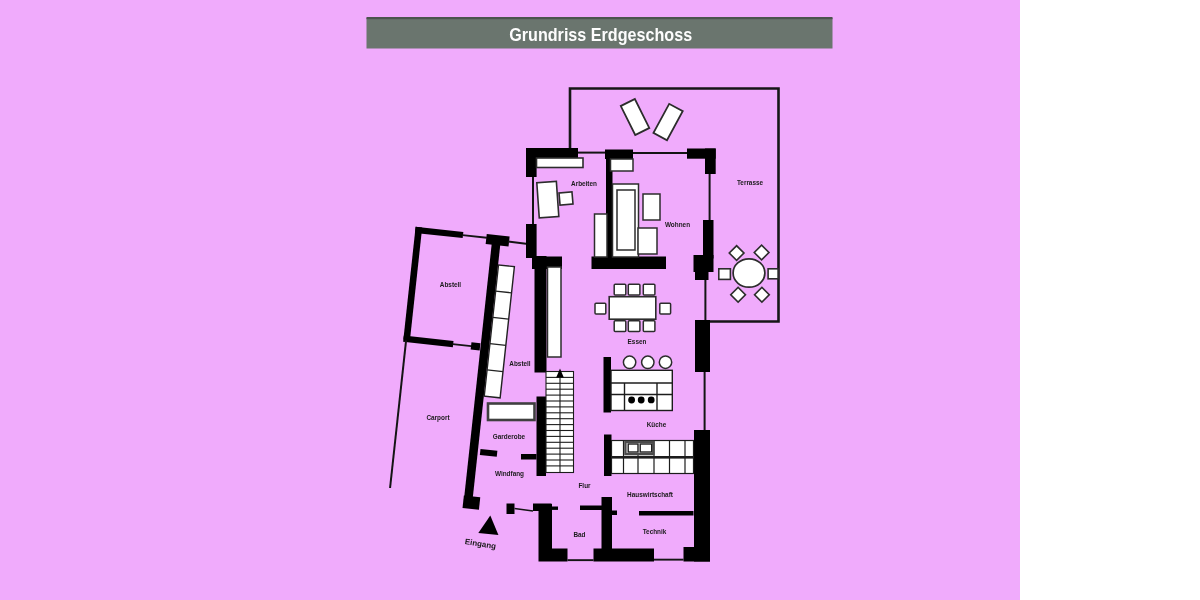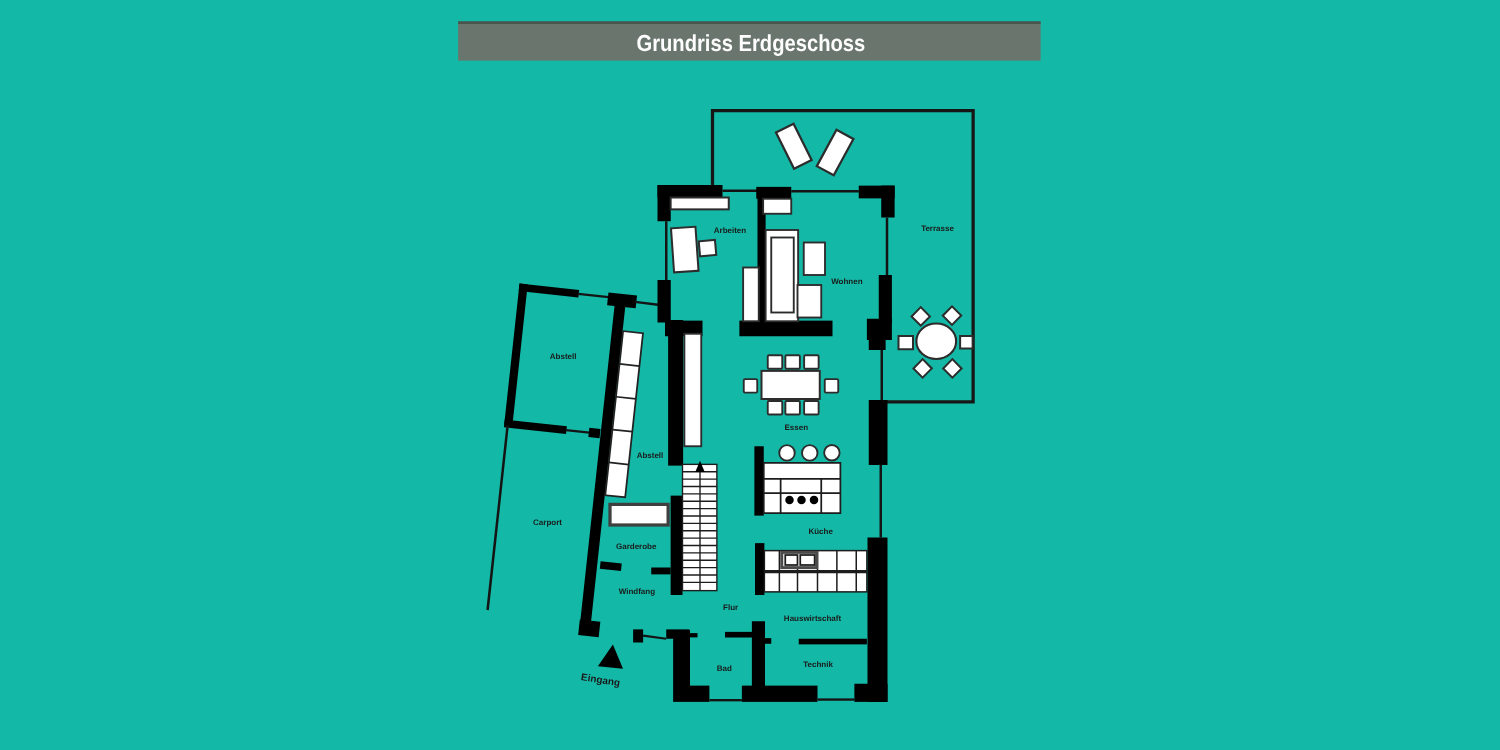--- a/index.html
+++ b/index.html
@@ -1,16 +1,16 @@
 <!DOCTYPE html>
 <html><head>
 <meta charset="utf-8">
 <style>
   html,body{margin:0;padding:0;background:#fff;}
-  .page{position:relative;width:1200px;height:600px;background:#14b8a6;overflow:hidden;
+  .page{position:relative;width:1020px;height:600px;background:#f0abfc;overflow:hidden;
         font-family:"Liberation Sans", sans-serif;}
   svg{position:absolute;left:0;top:0;opacity:0.999;filter:blur(0.33px);}
   .lbl{font-family:"Liberation Sans", sans-serif;font-weight:bold;fill:#1a1a1a;}
 </style>
 </head>
 <body>
 <div class="page">
 <svg width="1200" height="600" viewBox="0 0 1200 600">
 
 <g>

